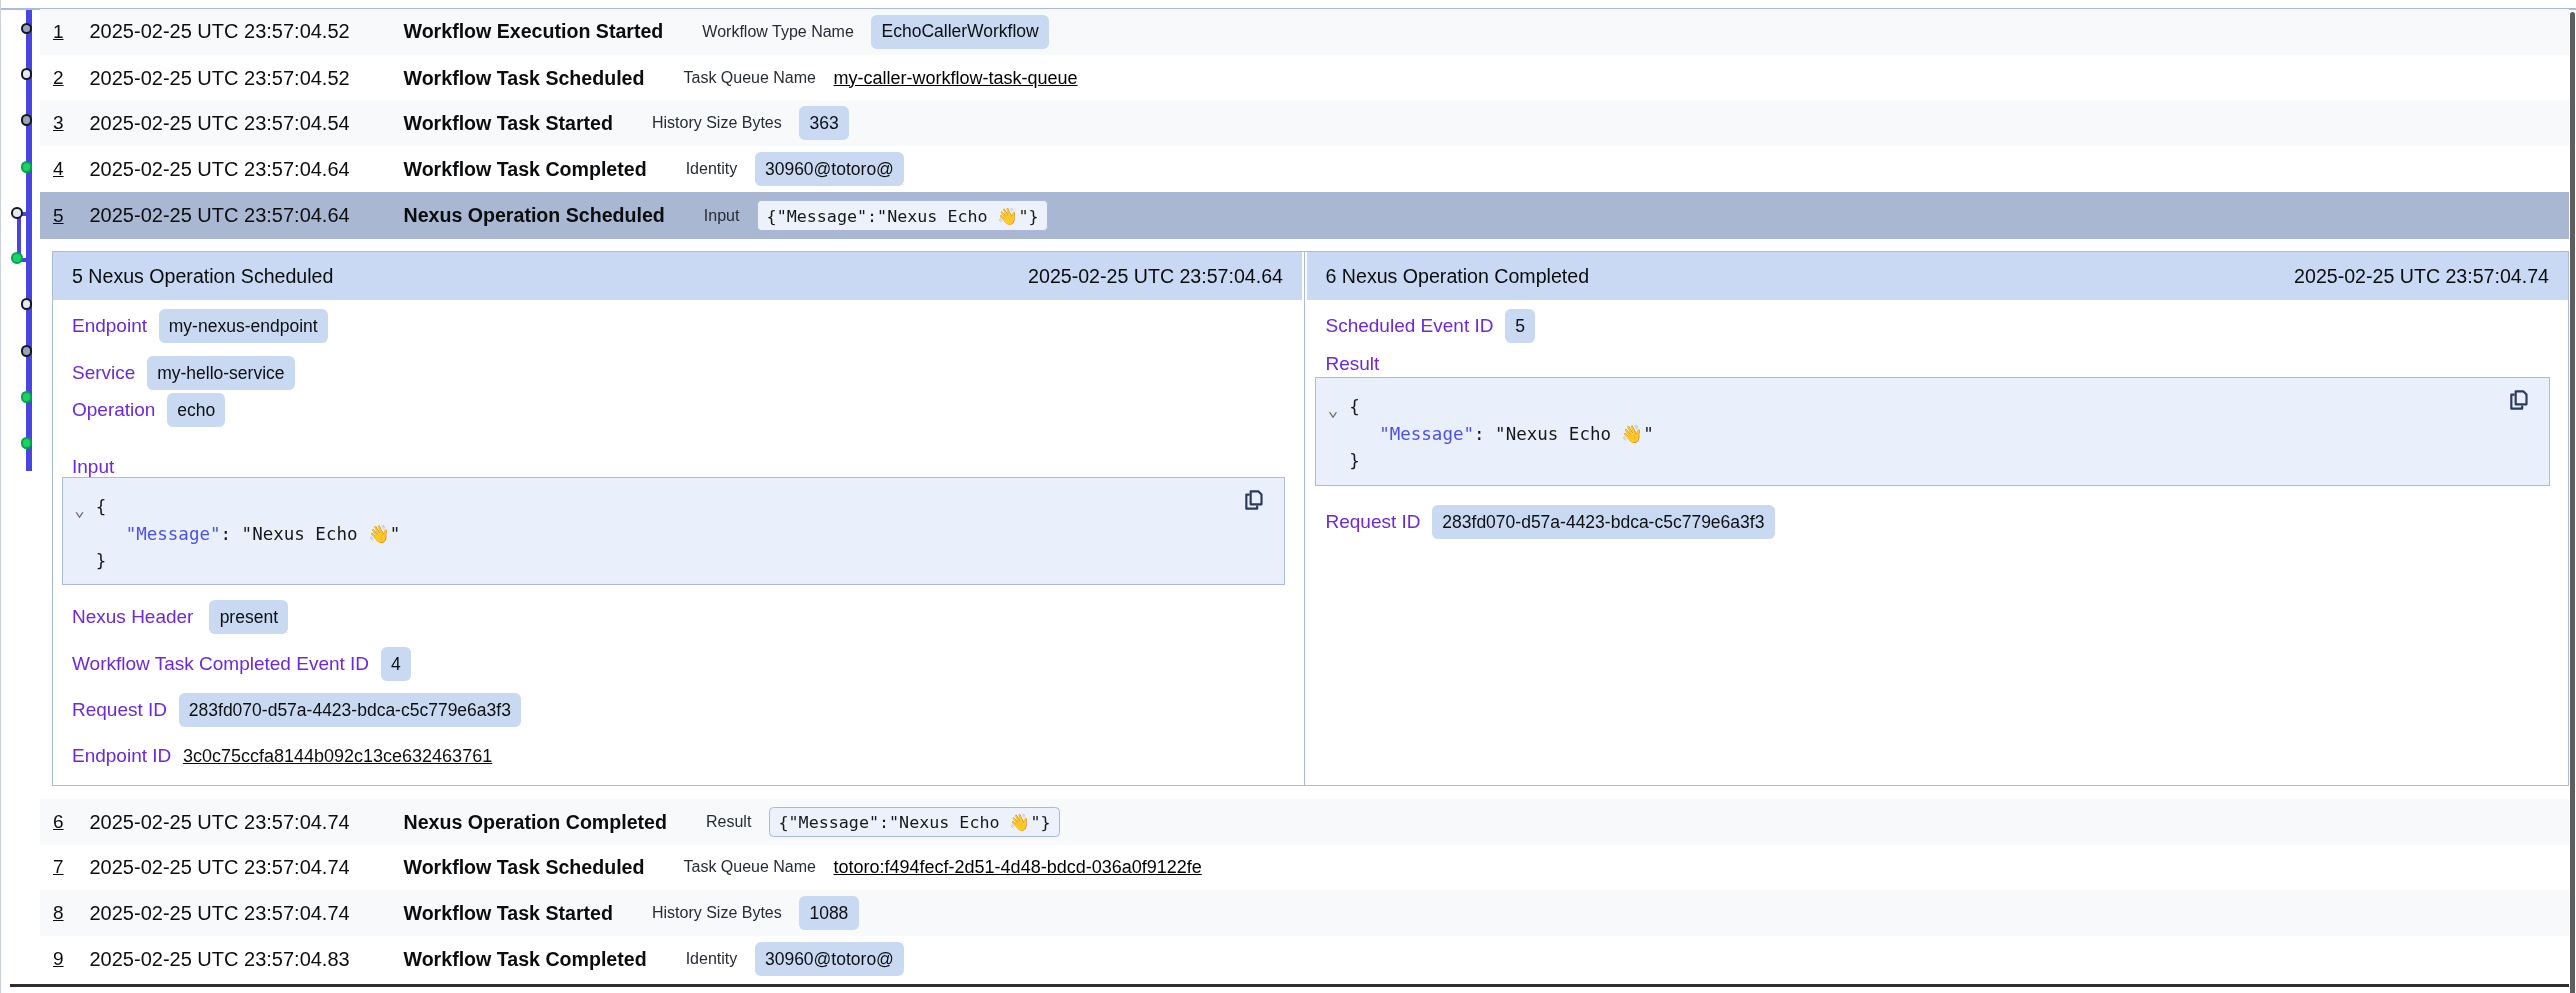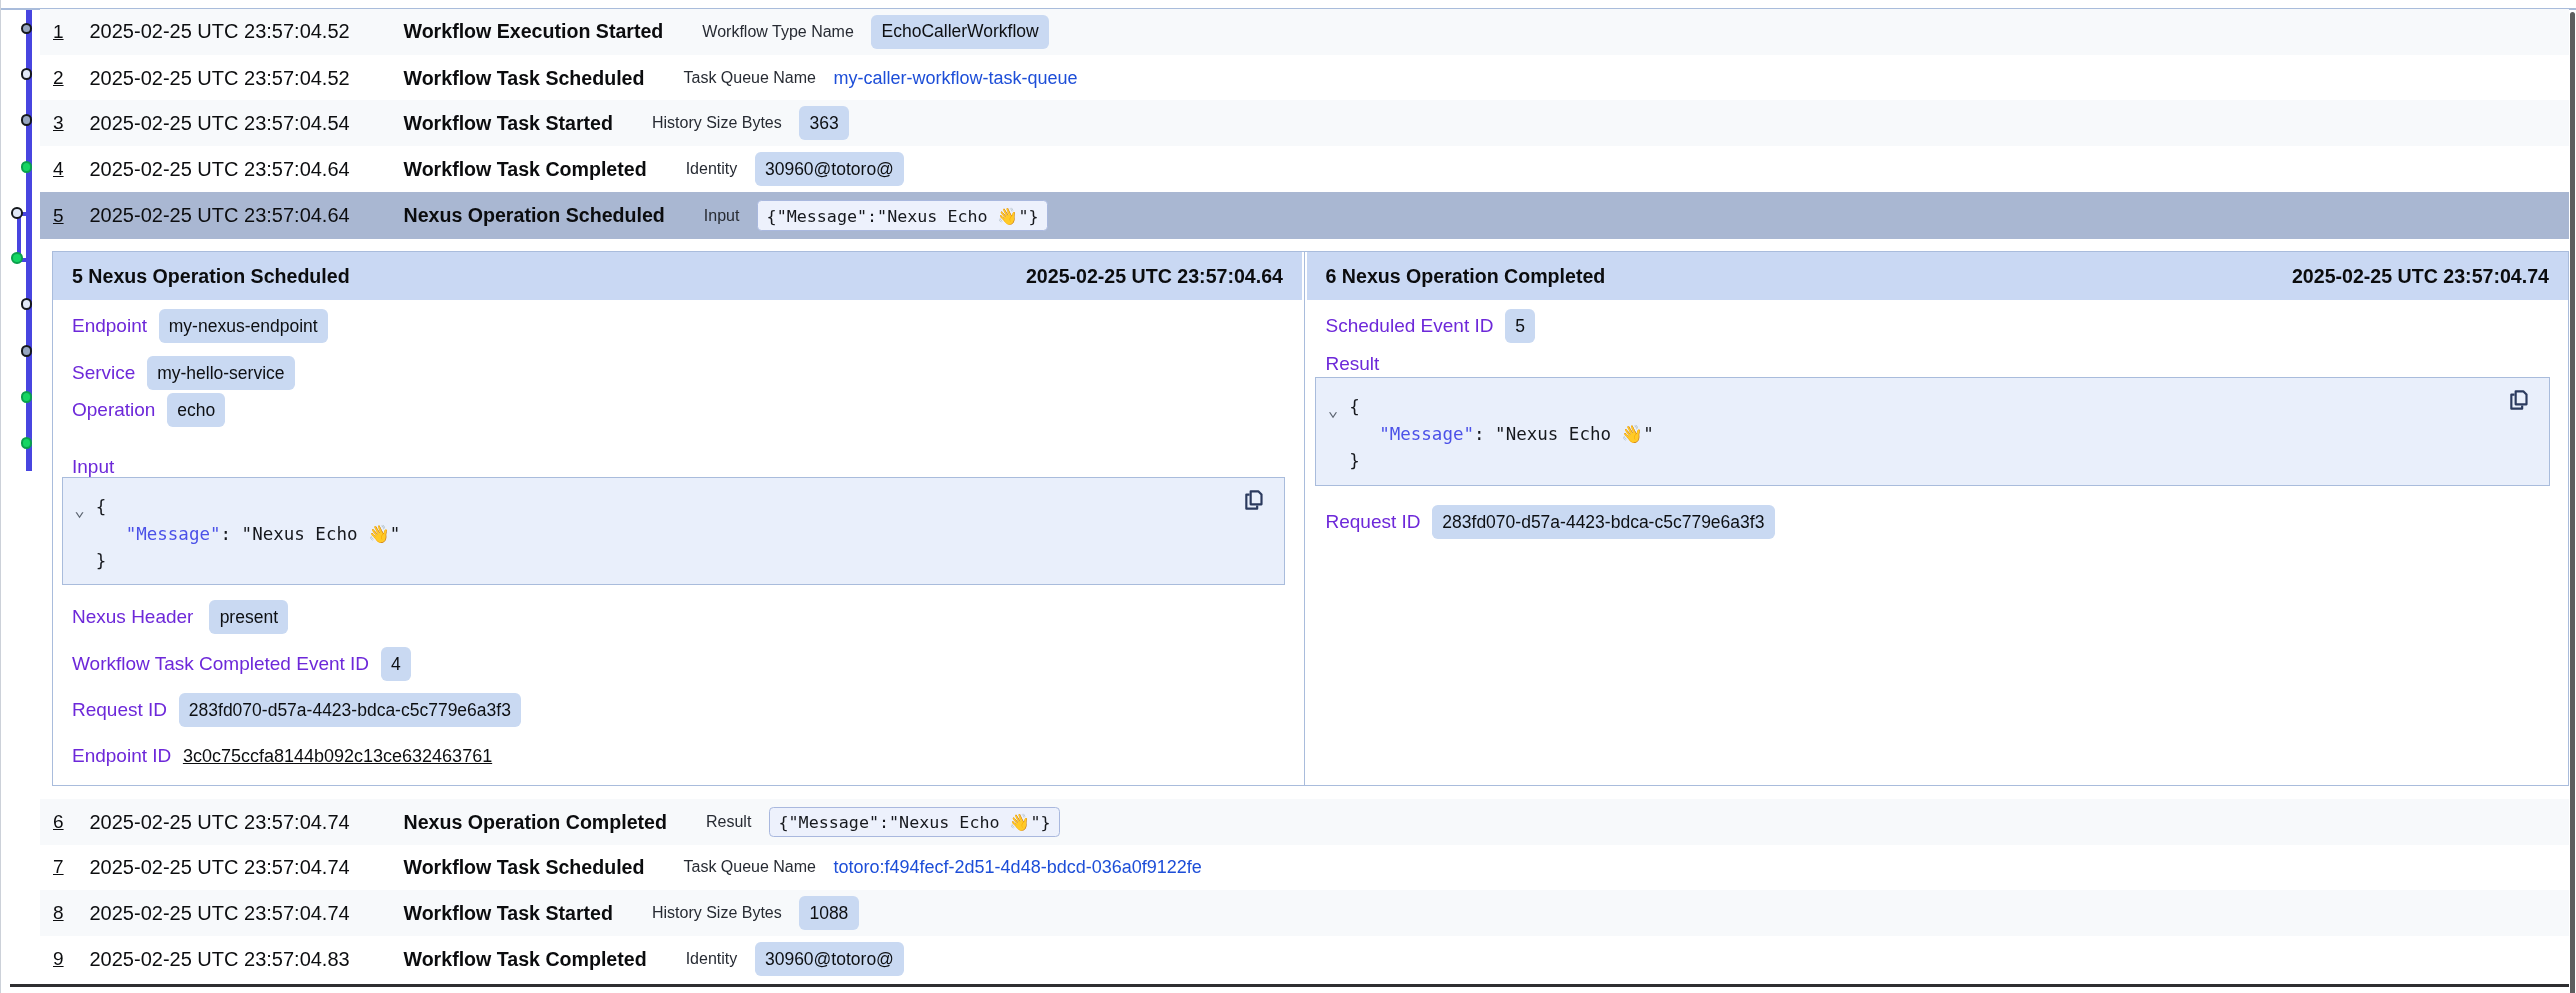--- a/index.html
+++ b/index.html
@@ -32,31 +32,31 @@
   .row.stripe{background:var(--stripe,#f7f9fb);}
   .row.selected{background:var(--selected-row,#a9b7d2);}
   .rnum{margin-left:13px;width:19px;font-size:19px;text-decoration:underline;color:#0c0d0f;}
   .rtime{margin-left:17.5px;width:279px;font-size:20px;color:#0c0d0f;}
   .rname{margin-left:35px;font-size:19.6px;font-weight:700;color:#0b0c0e;white-space:nowrap;}
   .rlabel{margin-left:39px;font-size:16px;color:#272b33;white-space:nowrap;}
   .rvalue{margin-left:17.5px;white-space:nowrap;}
   .chip{display:inline-block;background:var(--badge-bg,#c9d9f2);border-radius:5.8px;padding:6.5px 10.2px;font-size:17.5px;color:#0d0f12;}
   .codechip{display:inline-block;background:var(--mono-badge-bg,#edf1fc);border:1.5px solid var(--mono-badge-border,#a9b8de);
     border-radius:4.4px;padding:4.4px 8.7px;font-family:"DejaVu Sans Mono",monospace;font-size:16.7px;color:#16181d;}
-  .rlink{font-size:18px;color:#1d4ed8;}
+  .rlink{font-size:18px;text-decoration:underline;color:#000000;}
 
   
   .panels{position:absolute;left:51px;top:251px;width:2517px;height:535px;display:flex;
     border:0.7px solid var(--panel-border,#a9bcdc);background:#fff;}
   .panel{position:relative;height:100%;}
   .panel.left{width:1249px;}
   .panel.right{flex:1;}
   .pdivider{width:1.5px;background:var(--panel-border,#a9bcdc);margin:0 1.5px;}
   .phead{height:48px;background:var(--panel-header,#c9d8f3);display:flex;align-items:center;
-    justify-content:space-between;padding:0 19px;font-size:19.6px;color:#0b0c0e;font-weight:bold;}
+    justify-content:space-between;padding:0 19px;font-size:19.6px;color:#0b0c0e;}
   .pfield{position:absolute;left:19px;display:flex;align-items:center;gap:11.6px;font-size:19px;white-space:nowrap;}
   .plabel{font-size:19px;color:#6d28d9;}
   .plink{font-size:18px;text-decoration:underline;color:#0c0d0f;}
 
   .codeblock{position:absolute;left:8.7px;background:var(--code-bg,#e9effb);border:1.5px solid var(--panel-border,#a9bcdc);
     font-family:"DejaVu Sans Mono",monospace;font-size:17.5px;color:#16181d;line-height:27px;padding-top:16px;}
   .cl{padding-left:33px;white-space:pre;}
   .cl2{padding-left:63px;white-space:pre;}
   .code-key{color:var(--code-key,#4b51e8);}
   .chev{position:absolute;left:11.6px;top:19px;font-size:17.5px;color:#5c6470;cursor:pointer;}

